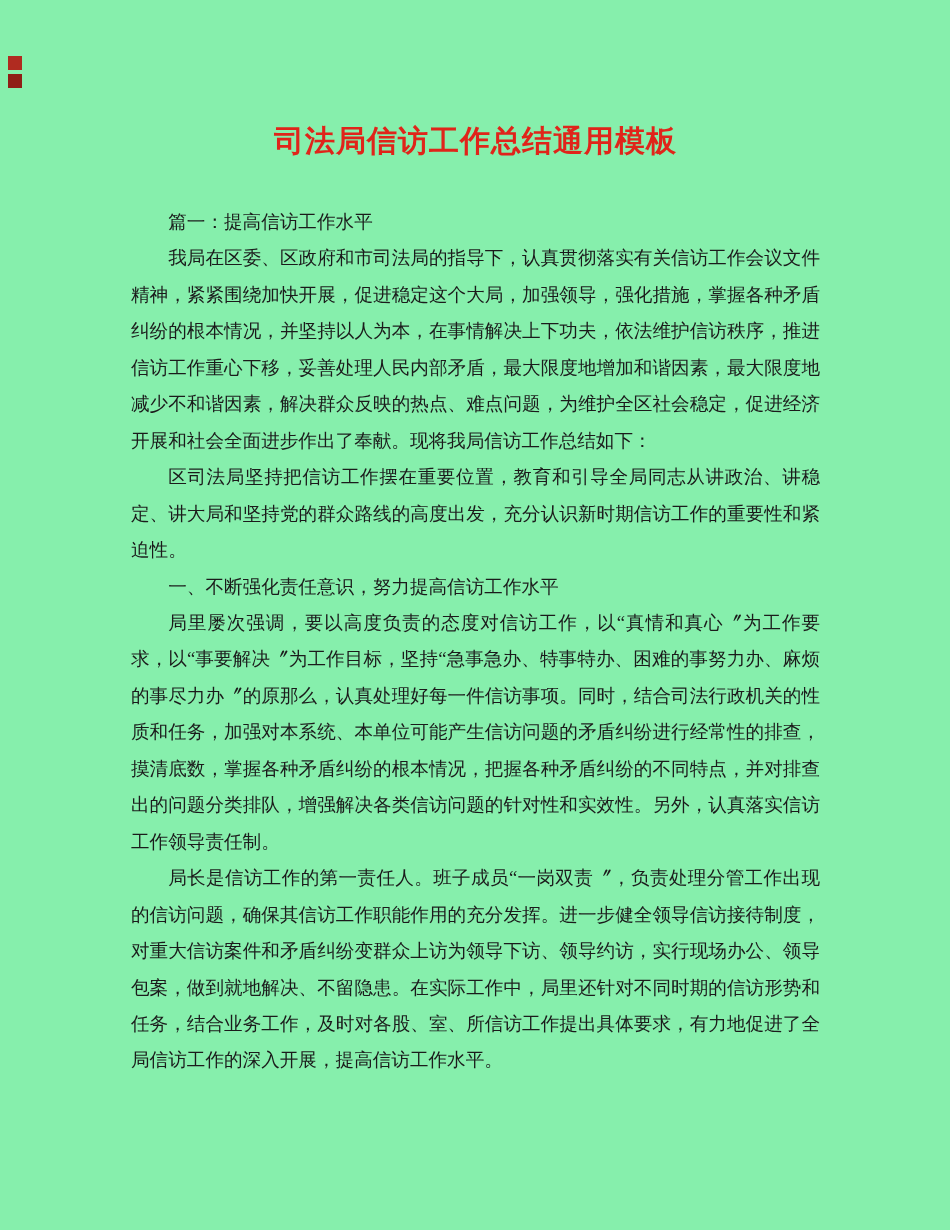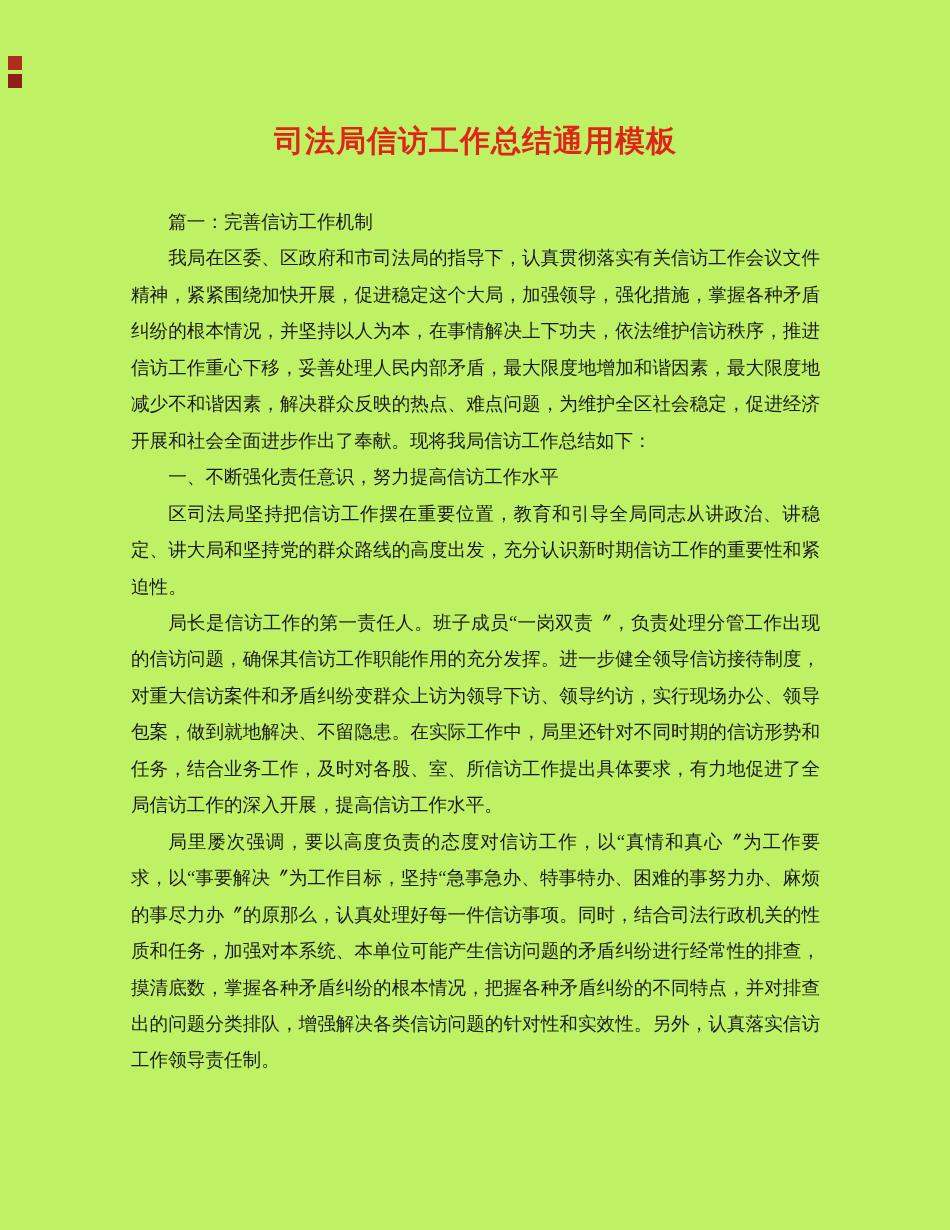--- a/index.html
+++ b/index.html
@@ -1,21 +1,21 @@
 <!DOCTYPE html>
 <html><head>
 <meta charset="utf-8">
 <style>
   * { margin: 0; padding: 0; box-sizing: border-box; }
   html, body { background: #ffffff; }
   .page {
     position: relative;
     width: 950px;
     height: 1230px;
-    background: #bef264;
+    background: #86efac;
     overflow: hidden;
     font-family: "Liberation Serif", "DejaVu Serif", serif;
   }
   .corner-decor {
     position: absolute;
     left: 8px;
     top: 56px;
     width: 14px;
   }
   .corner-square {
@@ -57,22 +57,22 @@
 
   <div class="corner-decor">
     <div class="corner-square sq1"></div>
     <div class="corner-square sq2"></div>
   </div>
 
   <div class="content">
     <div class="doc-title">司法局信访工作总结通用模板</div>
 
     <div class="doc-body">
-      <p>篇一：完善信访工作机制</p>
+      <p>篇一：提高信访工作水平</p>
       <p>我局在区委、区政府和市司法局的指导下，认真贯彻落实有关信访工作会议文件精神，紧紧围绕加快开展，促进稳定这个大局，加强领导，强化措施，掌握各种矛盾纠纷的根本情况，并坚持以人为本，在事情解决上下功夫，依法维护信访秩序，推进信访工作重心下移，妥善处理人民内部矛盾，最大限度地增加和谐因素，最大限度地减少不和谐因素，解决群众反映的热点、难点问题，为维护全区社会稳定，促进经济开展和社会全面进步作出了奉献。现将我局信访工作总结如下：</p>
+      <p>区司法局坚持把信访工作摆在重要位置，教育和引导全局同志从讲政治、讲稳定、讲大局和坚持党的群众路线的高度出发，充分认识新时期信访工作的重要性和紧迫性。</p>
       <p>一、不断强化责任意识，努力提高信访工作水平</p>
-      <p>区司法局坚持把信访工作摆在重要位置，教育和引导全局同志从讲政治、讲稳定、讲大局和坚持党的群众路线的高度出发，充分认识新时期信访工作的重要性和紧迫性。</p>
+      <p>局里屡次强调，要以高度负责的态度对信访工作，以“真情和真心〞为工作要求，以“事要解决〞为工作目标，坚持“急事急办、特事特办、困难的事努力办、麻烦的事尽力办〞的原那么，认真处理好每一件信访事项。同时，结合司法行政机关的性质和任务，加强对本系统、本单位可能产生信访问题的矛盾纠纷进行经常性的排查，摸清底数，掌握各种矛盾纠纷的根本情况，把握各种矛盾纠纷的不同特点，并对排查出的问题分类排队，增强解决各类信访问题的针对性和实效性。另外，认真落实信访工作领导责任制。</p>
       <p>局长是信访工作的第一责任人。班子成员“一岗双责〞，负责处理分管工作出现的信访问题，确保其信访工作职能作用的充分发挥。进一步健全领导信访接待制度，对重大信访案件和矛盾纠纷变群众上访为领导下访、领导约访，实行现场办公、领导包案，做到就地解决、不留隐患。在实际工作中，局里还针对不同时期的信访形势和任务，结合业务工作，及时对各股、室、所信访工作提出具体要求，有力地促进了全局信访工作的深入开展，提高信访工作水平。</p>
-      <p>局里屡次强调，要以高度负责的态度对信访工作，以“真情和真心〞为工作要求，以“事要解决〞为工作目标，坚持“急事急办、特事特办、困难的事努力办、麻烦的事尽力办〞的原那么，认真处理好每一件信访事项。同时，结合司法行政机关的性质和任务，加强对本系统、本单位可能产生信访问题的矛盾纠纷进行经常性的排查，摸清底数，掌握各种矛盾纠纷的根本情况，把握各种矛盾纠纷的不同特点，并对排查出的问题分类排队，增强解决各类信访问题的针对性和实效性。另外，认真落实信访工作领导责任制。</p>
     </div>
   </div>
 
 </div>
 
 </body></html>

